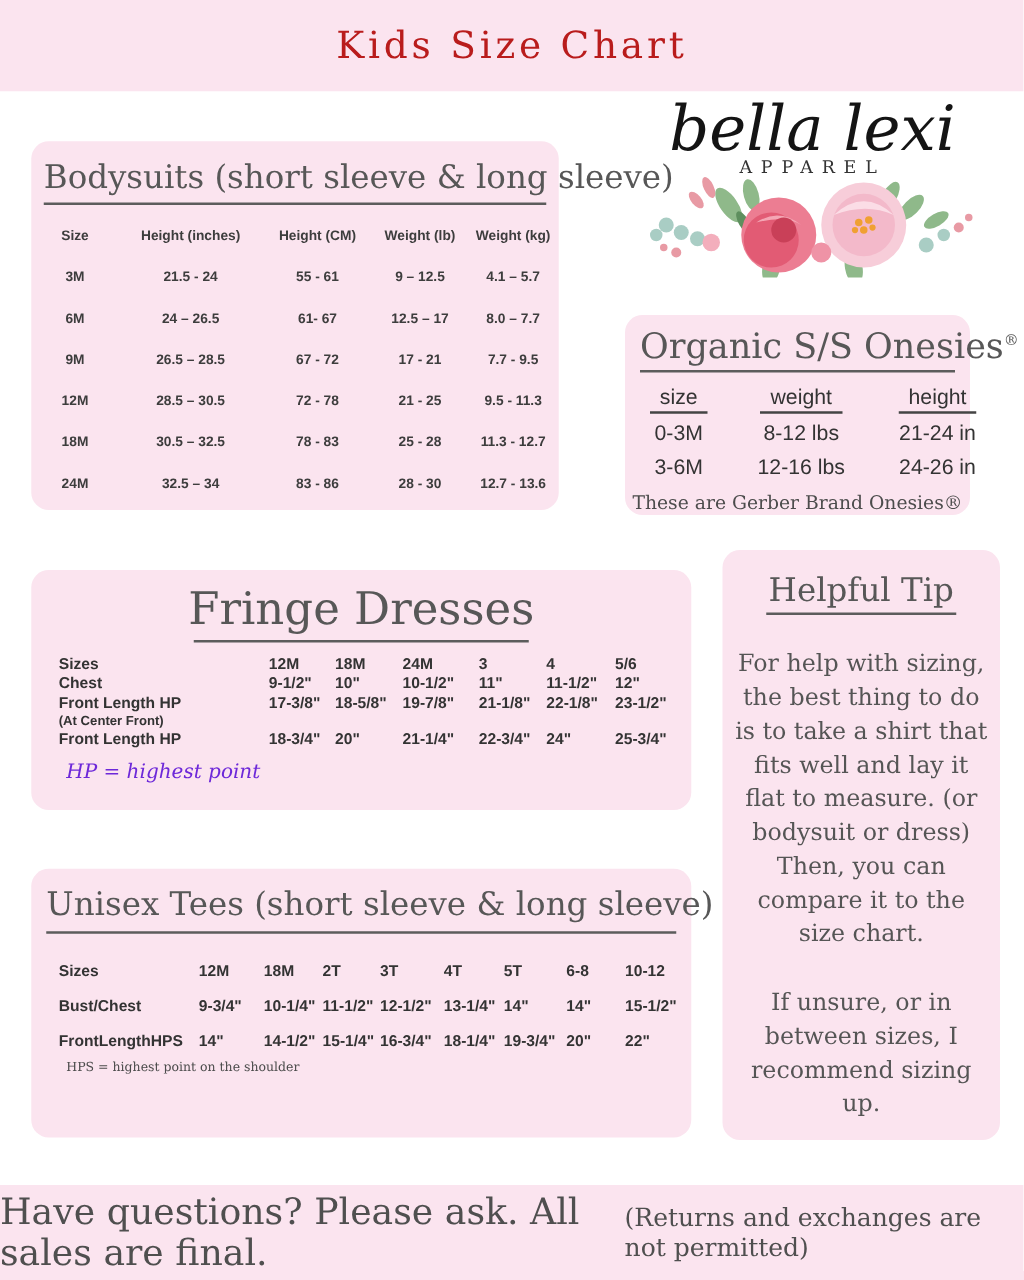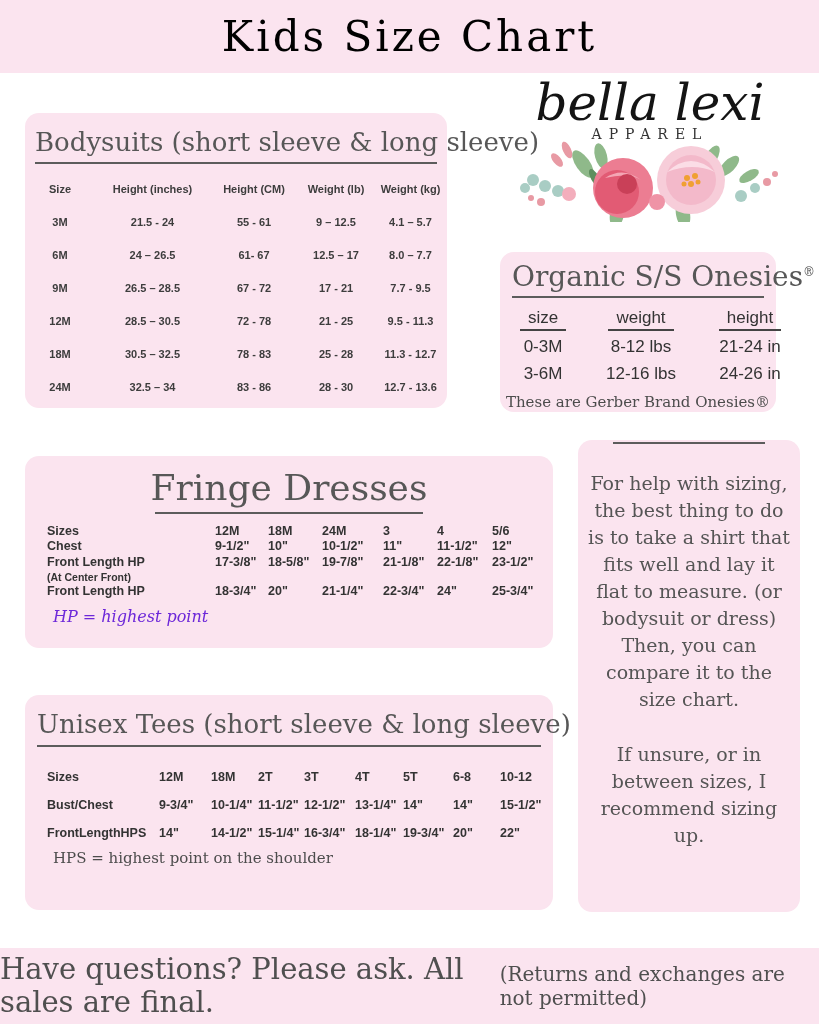--- a/index.html
+++ b/index.html
@@ -6,21 +6,21 @@
   .canvas {
     position:relative; width:819px; height:1024px; background:#ffffff;
     font-family:"Liberation Sans", sans-serif; overflow:hidden;
   }
   .serifheading { font-family:"DejaVu Serif", serif; color:#575757; }
   .pinkbar { position:absolute; left:0; width:819px; background:#fbe4ef; }
   .panel { position:absolute; background:#fbe4ef; border-radius:14px; }
 
   
   .header { top:0; height:73px; display:flex; align-items:center; justify-content:center; }
-  .header .title { font-size:42px; letter-spacing:3px; color:#000000; font-family:"DejaVu Serif", serif; }
+  .header .title { font-size:30px; letter-spacing:3px; color:#b91c1c; font-family:"DejaVu Serif", serif; }
 
   
   .bodysuits { top:113px; left:25px; width:422px; height:295px; }
   .bodysuits .ptitle { font-size:26px; margin:14px 10px 0 10px; padding-bottom:5px;
     border-bottom:2px solid #5c5c5c; white-space:nowrap; text-align:center; }
   .bs-grid { display:grid; grid-template-columns:70px 115px 88px 76px 73px;
     grid-auto-rows:33px; align-items:center; text-align:center; margin-top:8px;
     font-size:11px; font-weight:bold; color:#3d3d3d; }
 
   
@@ -63,21 +63,21 @@
     text-align:center; line-height:1.42; margin:26px 8px 0 8px; }
   .tip .body p { margin:0 0 28px 0; }
 
   
   .unisex { top:695px; left:25px; width:528px; height:215px; }
   .unisex .ptitle { font-size:26px; text-align:center; margin:14px 12px 0 12px;
     padding-bottom:6px; border-bottom:2px solid #5c5c5c; white-space:nowrap; }
   .ut-grid { display:grid; grid-template-columns:112px 52px 47px 46px 51px 48px 50px 47px 1fr;
     margin:16px 0 0 22px; grid-auto-rows:28px; align-items:center;
     font-size:12.5px; font-weight:bold; color:#333333; }
-  .unisex .note { font-family:"DejaVu Serif", serif; font-size:15px; color:#4c4c4c;
+  .unisex .note { font-family:"DejaVu Serif", serif; font-size:10px; color:#4c4c4c;
     margin:2px 0 0 28px; }
 
   
   .footer { top:948px; height:76px; display:flex; flex-direction:row;
     align-items:center; justify-content:center; }
   .footer .l1 { font-family:"DejaVu Serif", serif; font-size:29px; color:#4f4f4f; line-height:1.15; }
   .footer .l2 { font-family:"DejaVu Serif", serif; font-size:20px; color:#4f4f4f; }
 </style>
 </head>
 <body>
@@ -245,20 +245,21 @@
       <span>20"</span>
       <span>21-1/4"</span>
       <span>22-3/4"</span>
       <span>24"</span>
       <span>25-3/4"</span>
     </div>
     <div class="note">HP = highest point</div>
   </div>
 
   <div class="panel tip">
+    <div class="ptitle serifheading">Helpful Tip</div>
     <div class="underline"></div>
     <div class="body">
       <p>For help with sizing, the best thing to do is to take a shirt that fits well and lay it flat to measure. (or bodysuit or dress) Then, you can compare it to the size chart.</p>
       <p>If unsure, or in between sizes, I recommend sizing up.</p>
     </div>
   </div>
 
   <div class="panel unisex">
     <div class="ptitle serifheading">Unisex Tees (short sleeve &amp; long sleeve)</div>
     <div class="ut-grid">

